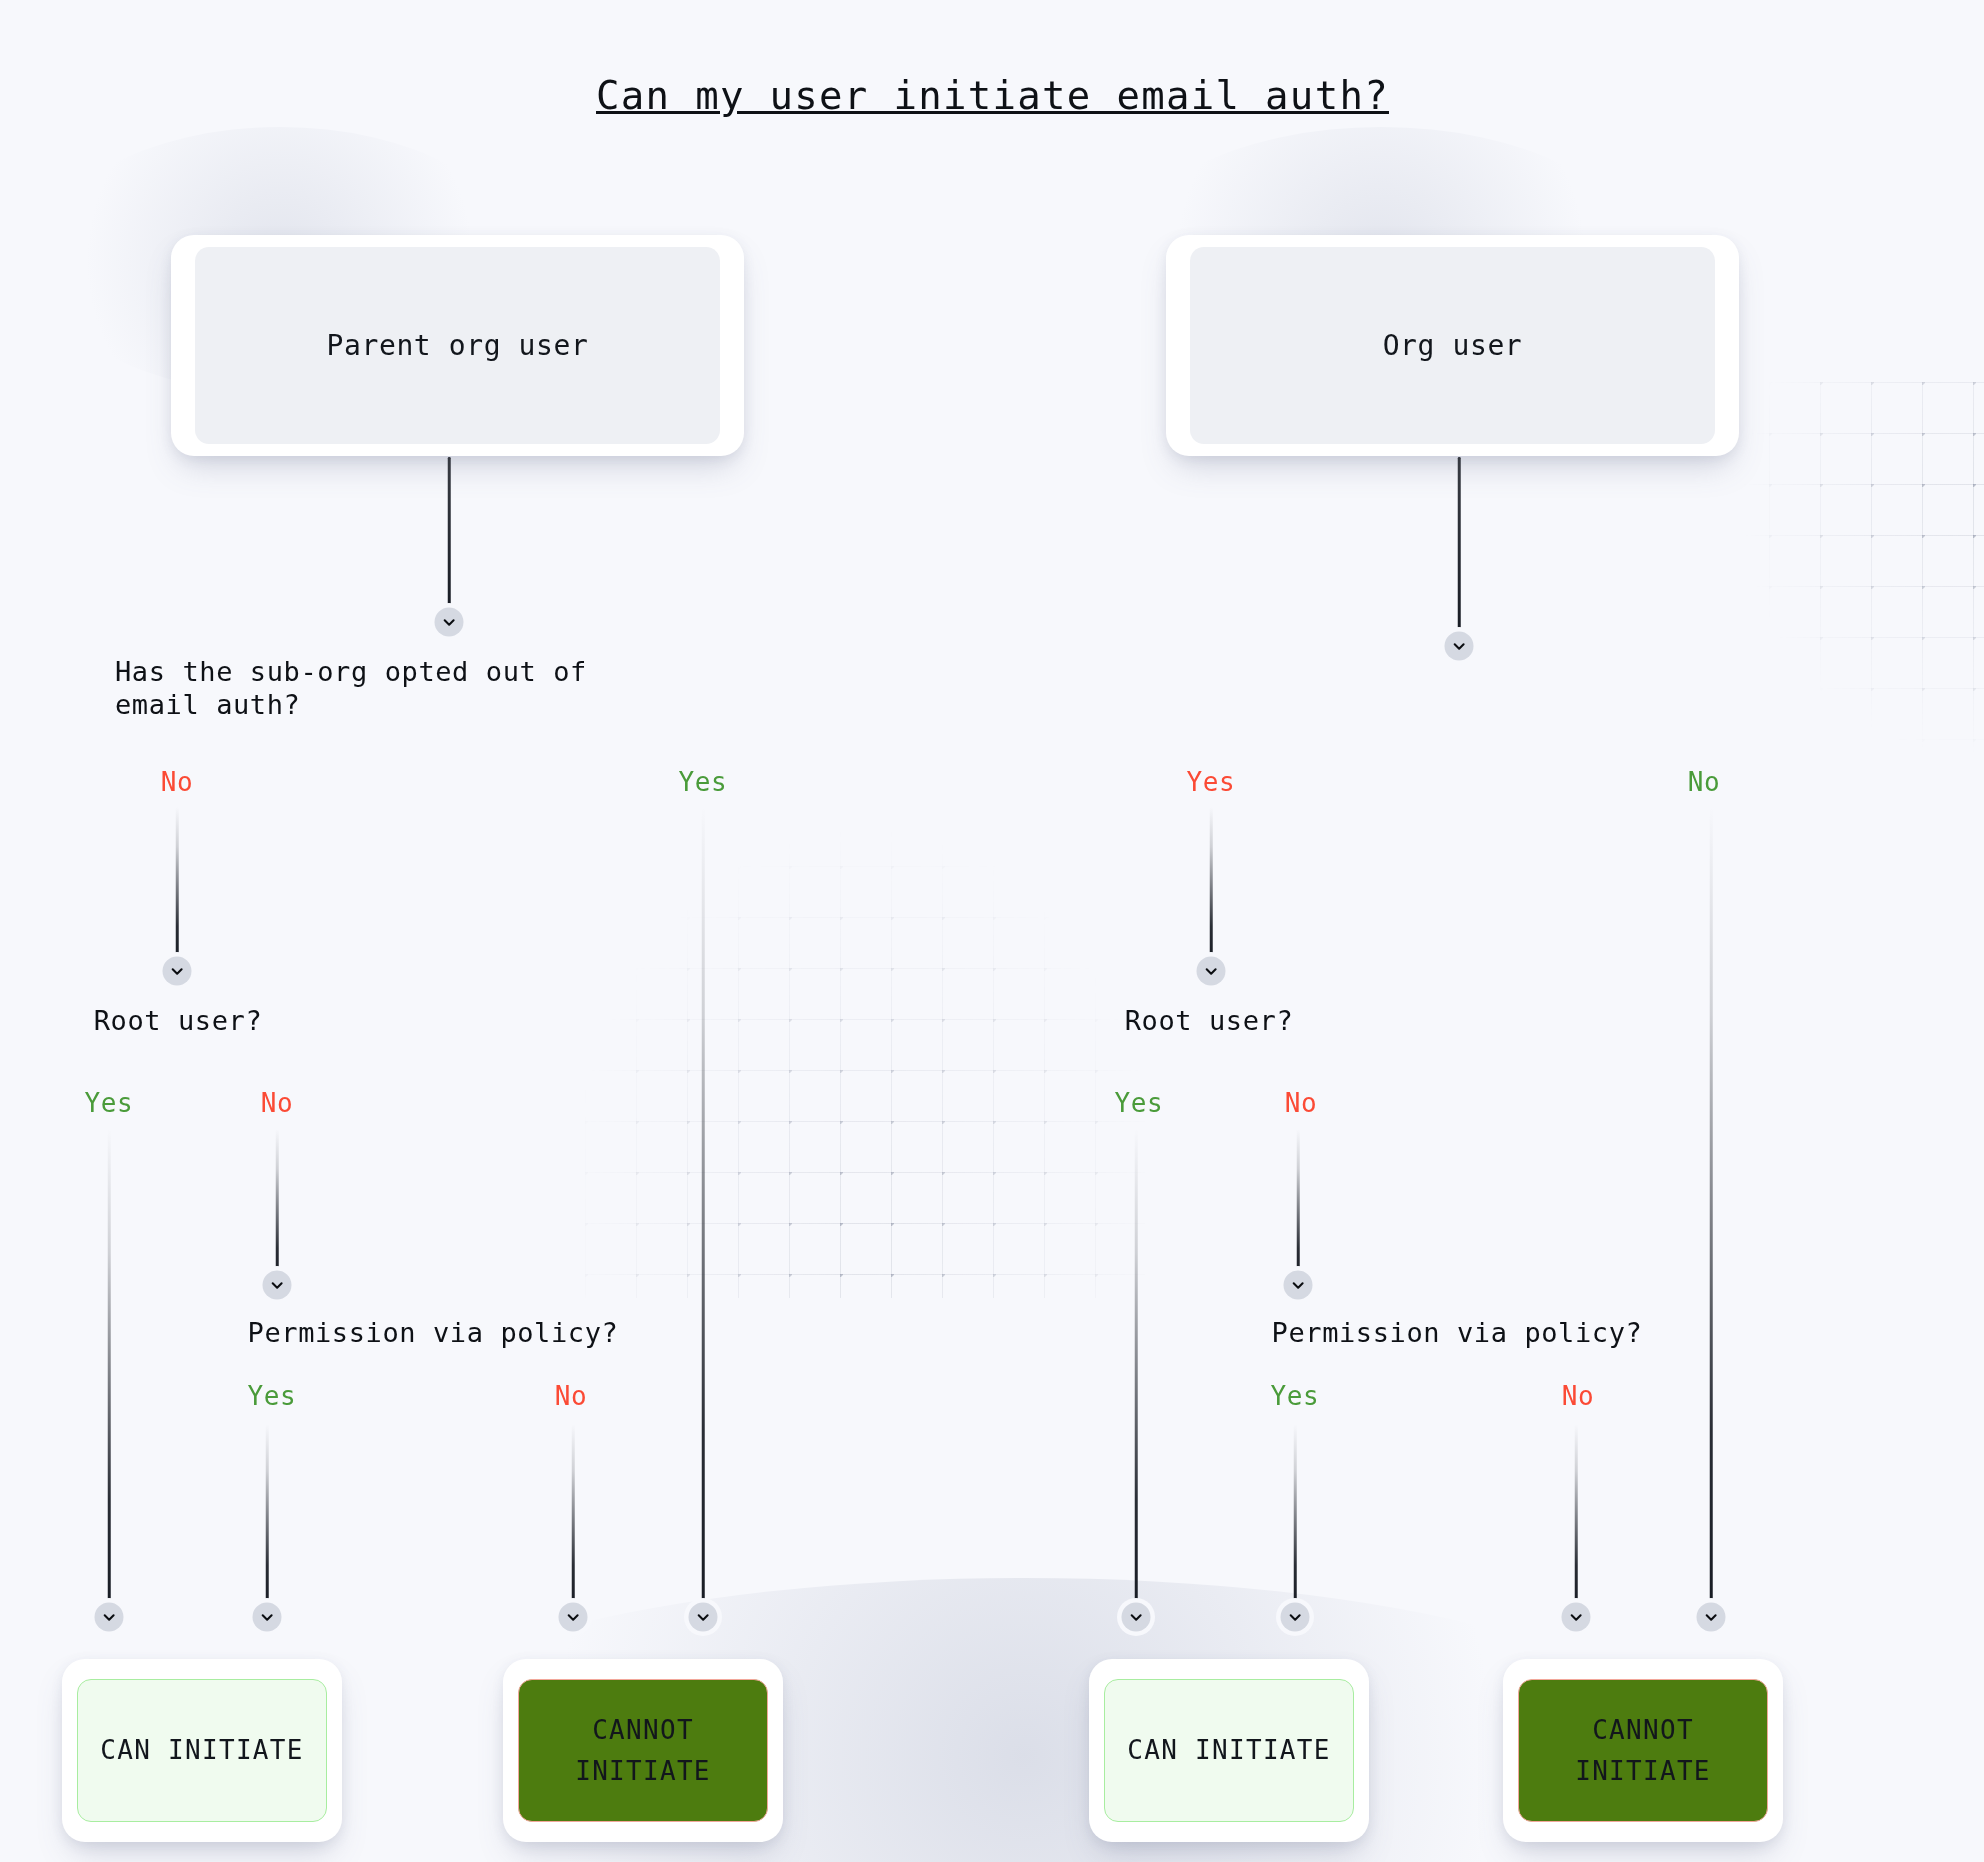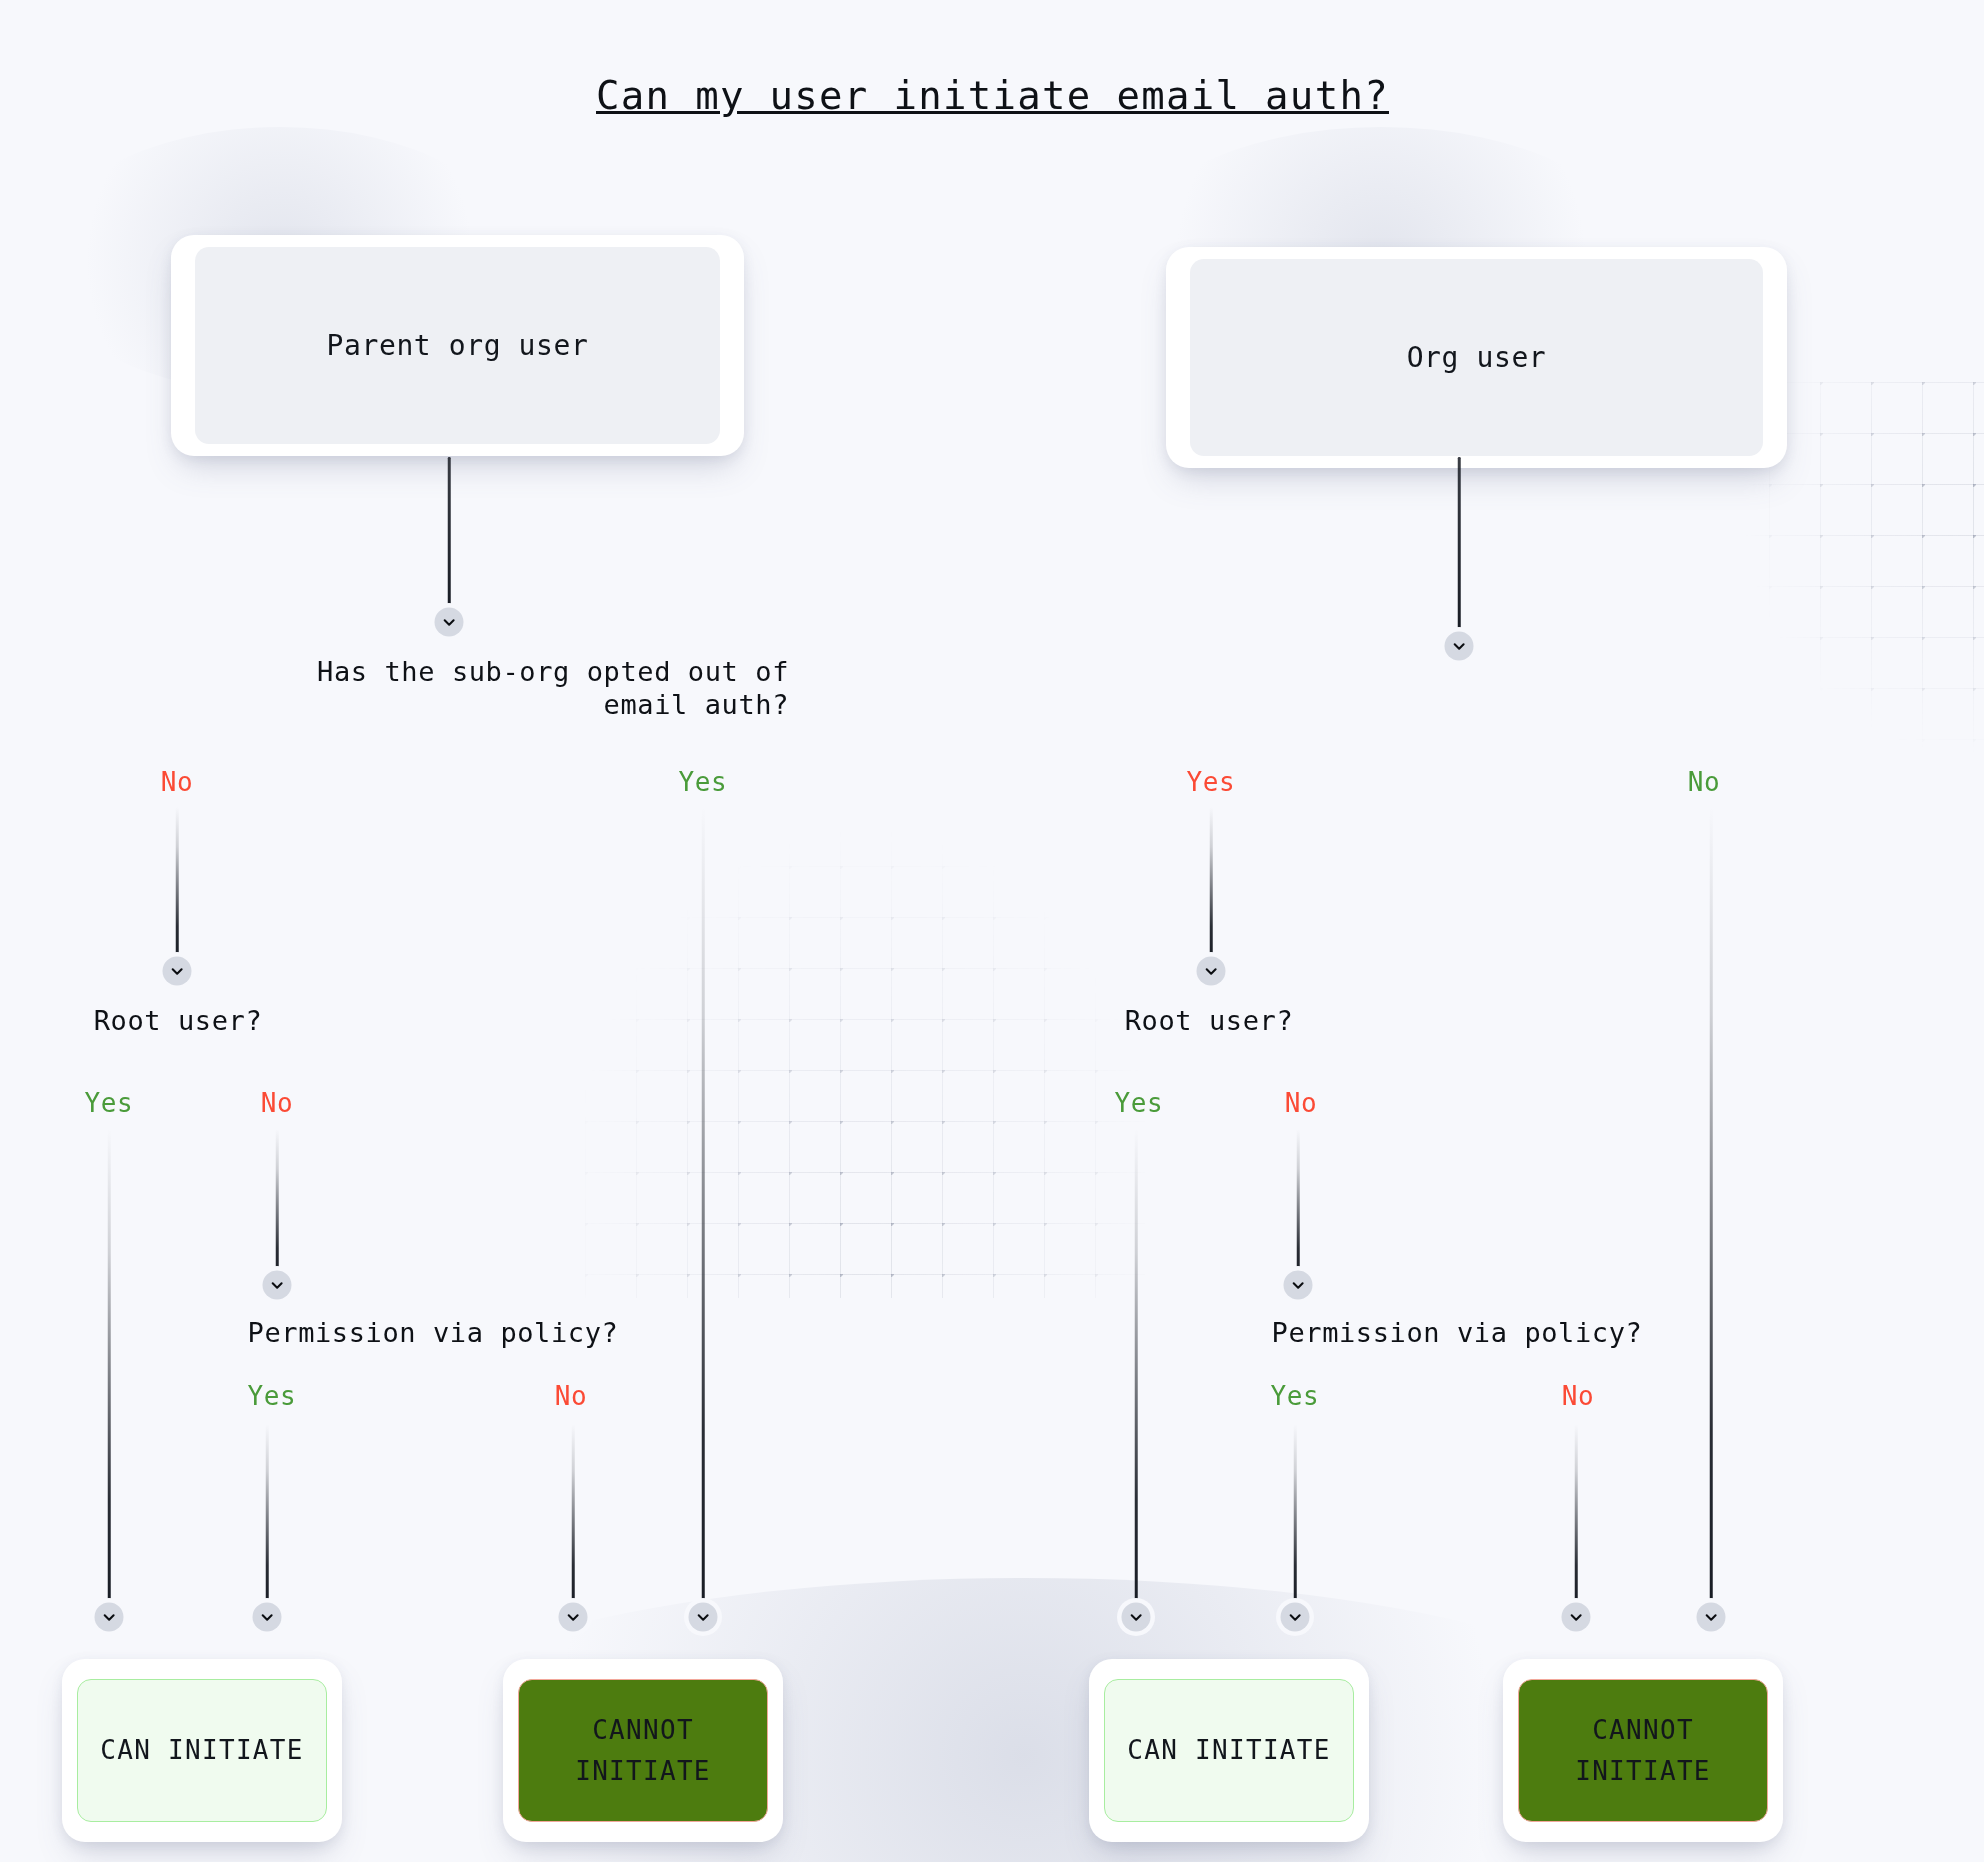--- a/index.html
+++ b/index.html
@@ -81,21 +81,21 @@
   .card.outcome{padding:20.4px 15.3px;}
   .card.outcome .inner{
     font-size:26px;line-height:1.55;letter-spacing:1.3px;
     color:#12161c;border-width:1.9px;border-style:solid;
   }
   .card.outcome.can  .inner{background:#f0fbef;border-color:#a8eda0;}
   .card.outcome.cannot .inner{background:#4d7c0f;border-color:#f2a79a;}
 
   
   .question{
-    position:absolute;text-align:right;
+    position:absolute;text-align:left;
     font-size:27px;line-height:1.23;color:#0e1116;letter-spacing:0.6px;
     white-space:pre-line;
   }
   .branch-label{
     position:absolute;text-align:center;
     font-size:26px;letter-spacing:0.6px;
     transform:translateX(-50%);
   }
   .branch-label.yes-green,.branch-label.no-green{color:#4a9b3a;}
   .branch-label.yes-red,.branch-label.no-red{color:#fb4a35;}
@@ -209,21 +209,21 @@
   <div class="card outcome can" style="left:62px;top:1659px;width:280px;height:183px;">
     <div class="inner">CAN
 INITIATE</div>
   </div>
 
   <div class="card outcome cannot" style="left:503px;top:1659px;width:280px;height:183px;">
     <div class="inner">CANNOT
 INITIATE</div>
   </div>
 
-  <div class="card root" style="left:1166px;top:235px;width:621px;height:221px;margin-top:12px;">
+  <div class="card root" style="left:1166px;top:235px;width:573px;height:221px;">
     <div class="inner">Org user</div>
   </div>
 
   <div class="conn solid" style="left:1459px;top:457px;height:177px;"></div>
   <div class="chev" style="left:1459px;top:646px;">
     <svg width="15.3" height="15.3" viewBox="0 0 24 24" fill="none" stroke="#0b0d11" stroke-width="3.2" stroke-linecap="round" stroke-linejoin="round">
         <polyline points="5,9 12,16 19,9"></polyline>
       </svg>
   </div>
 

